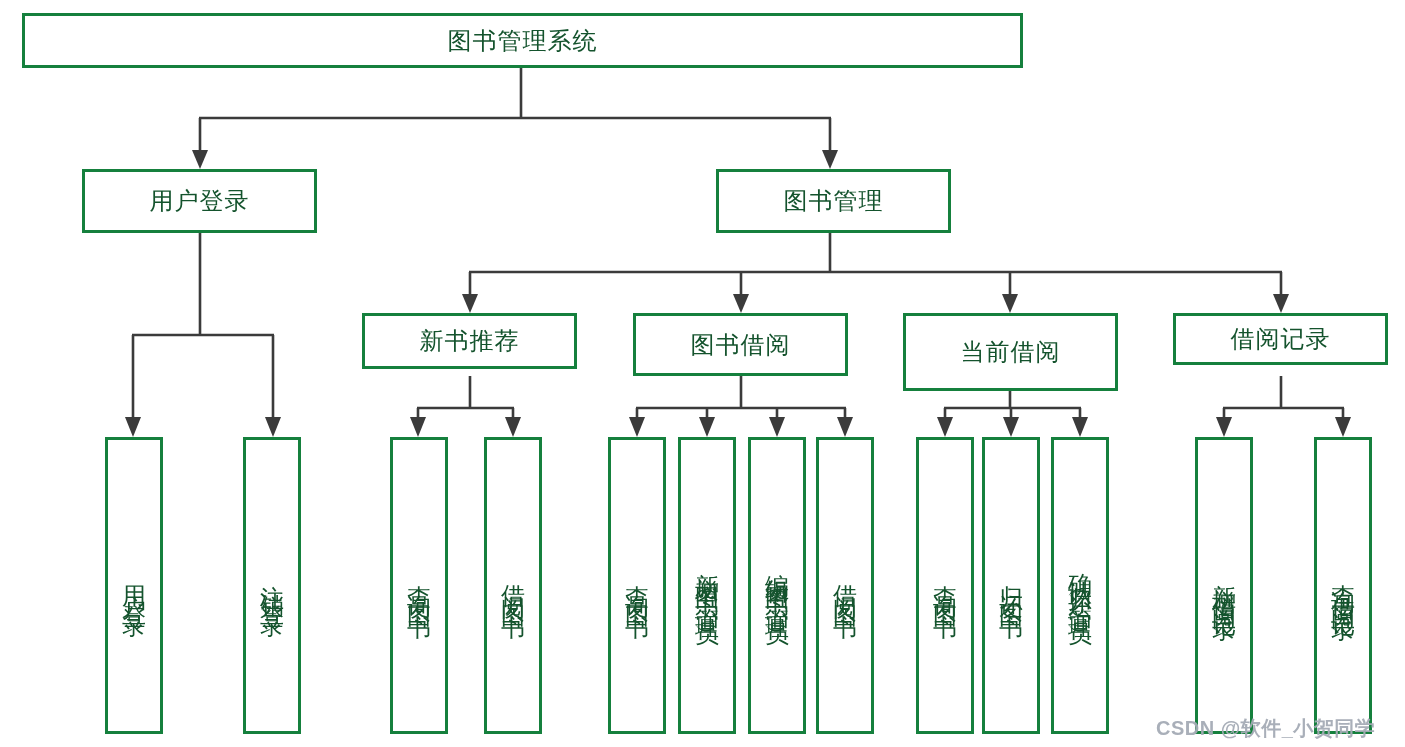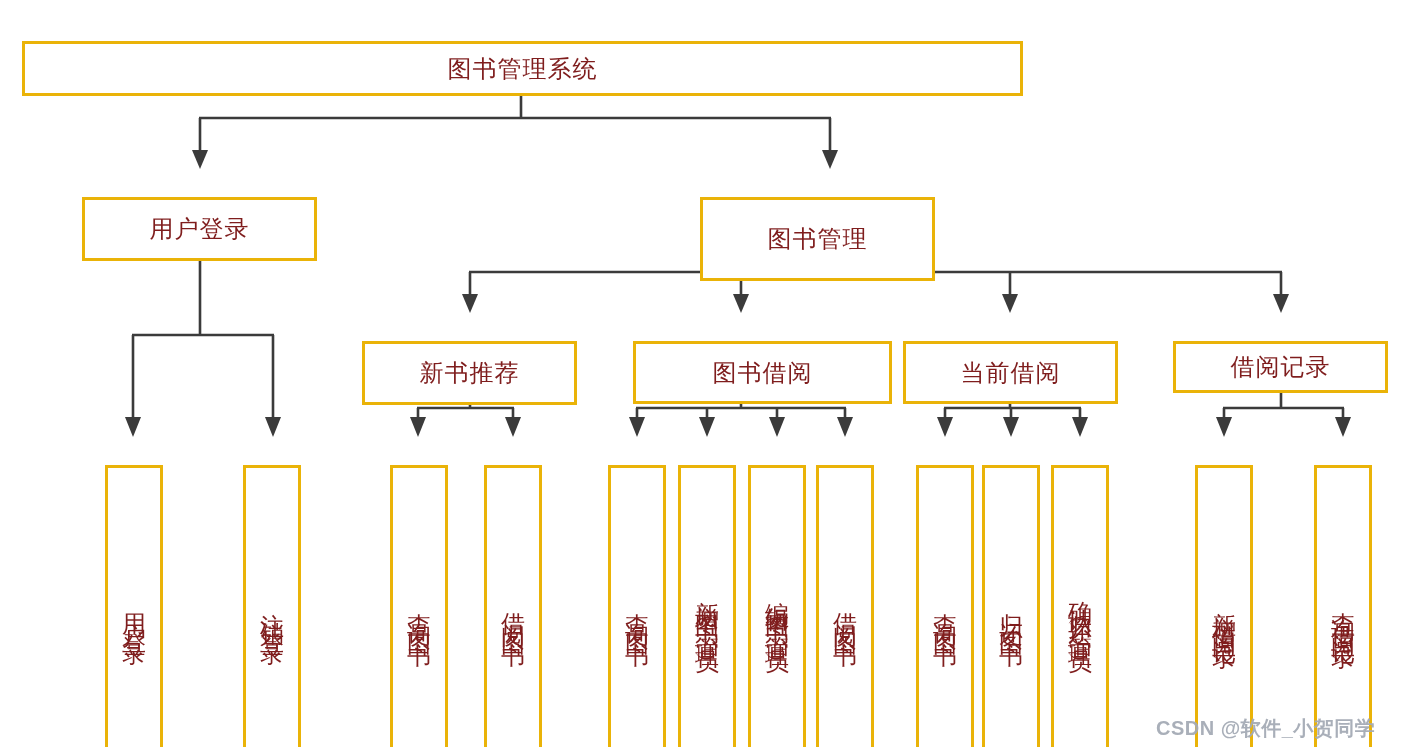--- a/index.html
+++ b/index.html
@@ -6,24 +6,24 @@
   html,body { background:#ffffff; }
   body {
     width:1405px; height:747px; position:relative; overflow:hidden;
     font-family:"Liberation Sans", sans-serif;
     color:#2b2b2b;
   }
   #connectors { position:absolute; left:0; top:0; width:1405px; height:747px; z-index:1; }
   #connectors path { stroke:#3b3b3b; stroke-width:2.6; fill:none; }
   #connectors polygon { fill:#3b3b3b; }
   .box {
-    position:absolute; background:#ffffff; border:3px solid #eab308;
+    position:absolute; background:#ffffff; border:3px solid #15803d;
     display:flex; align-items:center; justify-content:center;
-    z-index:2; font-size:24px; letter-spacing:1px; color:#7f1d1d;
-    text-align:center; line-height:1;margin-top:28px;
+    z-index:2; font-size:24px; letter-spacing:1px; color:#14532d;
+    text-align:center; line-height:1;
   }
   .vbox {
     writing-mode:vertical-rl; text-orientation:mixed;
     letter-spacing:10px; font-size:24px;
   }
   .vbox.vlong { letter-spacing:7px; }
   .watermark {
     position:absolute; left:1156px; top:715px; z-index:3;
     font-size:20px; color:rgba(164,171,181,0.95); letter-spacing:0.5px;
     white-space:nowrap;
@@ -79,25 +79,25 @@
   <g>
     <path d="M1281 376 V408 M1223 408 H1344 M1224 408 V420 M1343 408 V420"></path>
     <polygon points="1216,417 1232,417 1224,437"></polygon>
     <polygon points="1335,417 1351,417 1343,437"></polygon>
   </g>
 </svg>
 
 <div class="box" style="left:22px;top:13px;width:1001px;height:55px">图书管理系统</div>
 
 <div class="box" style="left:82px;top:169px;width:235px;height:64px">用户登录</div>
-<div class="box" style="left:700px;top:169px;width:235px;height:84px">图书管理</div>
+<div class="box" style="left:716px;top:169px;width:235px;height:64px">图书管理</div>
 
-<div class="box" style="left:362px;top:313px;width:215px;height:64px">新书推荐</div>
-<div class="box" style="left:633px;top:313px;width:259px;height:63px">图书借阅</div>
-<div class="box" style="left:903px;top:313px;width:215px;height:63px">当前借阅</div>
+<div class="box" style="left:362px;top:313px;width:215px;height:56px">新书推荐</div>
+<div class="box" style="left:633px;top:313px;width:215px;height:63px">图书借阅</div>
+<div class="box" style="left:903px;top:313px;width:215px;height:78px">当前借阅</div>
 <div class="box" style="left:1173px;top:313px;width:215px;height:52px">借阅记录</div>
 
 <div class="box vbox" style="left:105px;top:437px;width:58px;height:297px">用户登录</div>
 <div class="box vbox" style="left:243px;top:437px;width:58px;height:297px">注销登录</div>
 
 <div class="box vbox" style="left:390px;top:437px;width:58px;height:297px">查询图书</div>
 <div class="box vbox" style="left:484px;top:437px;width:58px;height:297px">借阅图书</div>
 
 <div class="box vbox" style="left:608px;top:437px;width:58px;height:297px">查询图书</div>
 <div class="box vbox vlong" style="left:678px;top:437px;width:58px;height:297px">新增图书（管理员）</div>

